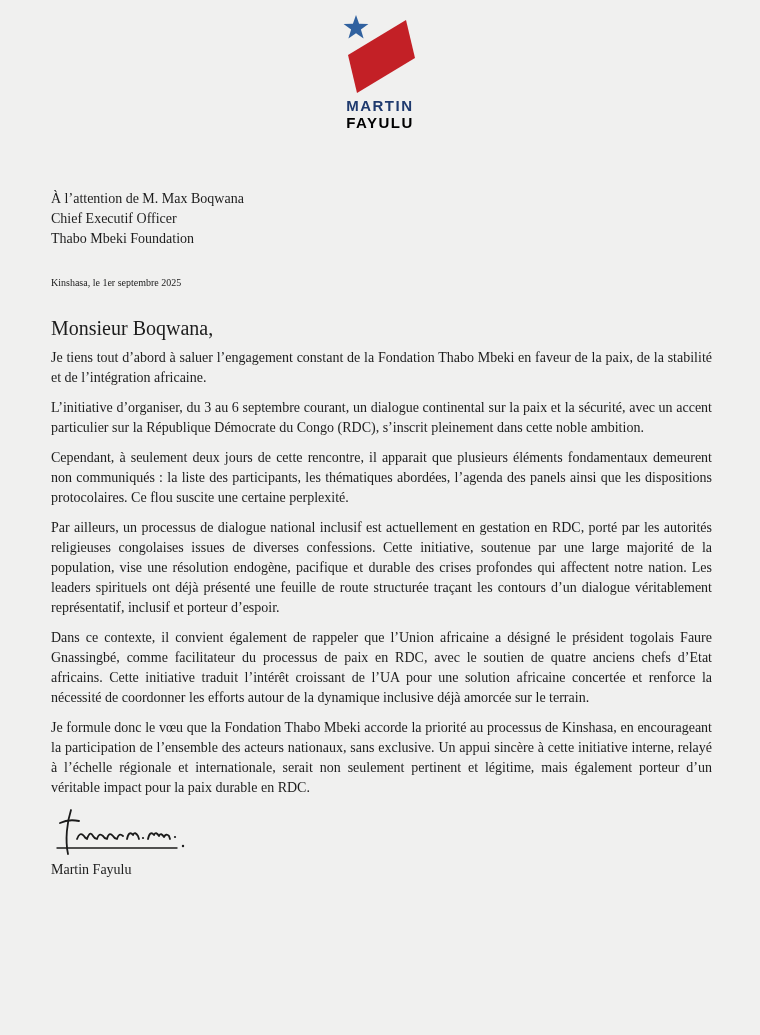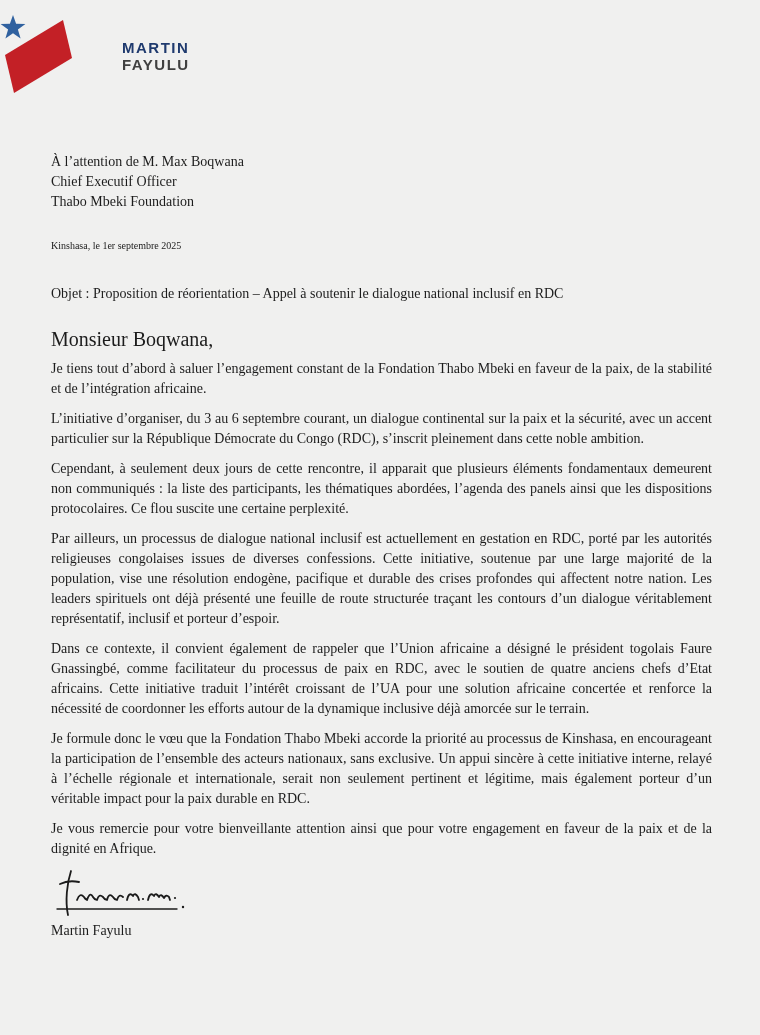--- a/index.html
+++ b/index.html
@@ -13,36 +13,35 @@
     color: #1c1c1c;
     overflow: hidden;
     box-sizing: border-box;
   }
   .content { padding: 0 48px 0 51px; }
 
   
   .letterhead {
     padding-top: 14px;
     display: flex;
-    flex-direction: row;
+    flex-direction: column;
     align-items: center;
-    gap: 48px;
   }
   .logo-graphic { width: 74px; height: 80px; display: block; }
   .logo-name {
     margin-top: 3px;
     font-family: "Liberation Sans", sans-serif;
     font-weight: bold;
     font-size: 15px;
     line-height: 17px;
     letter-spacing: 1.5px;
     text-align: left;
   }
   .logo-first { color: #1f3a6e; }
-  .logo-last  { color: #404040; }
+  .logo-last  { color: #000000; }
 
   
   .recipient { margin-top: 58px; font-size: 14px; line-height: 20px; }
   .dateline  { margin-top: 24px; font-size: 10px; line-height: 20px; text-align: left; }
   .subject   { margin-top: 28px; font-size: 14px; line-height: 20px; }
   .salutation{ margin-top: 25px; font-size: 20px; line-height: 20px; }
   p.body-par {
     margin: 10px 0 0 0;
     font-size: 14px;
     line-height: 20px;
@@ -71,31 +70,29 @@
   <div class="content">
 
     <div class="recipient">
       <div>À l’attention de M. Max Boqwana</div>
       <div>Chief Executif Officer</div>
       <div>Thabo Mbeki Foundation</div>
     </div>
 
     <div class="dateline">Kinshasa, le 1er septembre 2025</div>
 
-    <div class="subject">Objet : Proposition de réorientation – Appel à soutenir le dialogue national inclusif en RDC</div>
 
     <div class="salutation">Monsieur Boqwana,</div>
 
     <p class="body-par">Je tiens tout d’abord à saluer l’engagement constant de la Fondation Thabo Mbeki en faveur de la paix, de la stabilité et de l’intégration africaine.</p>
     <p class="body-par">L’initiative d’organiser, du 3 au 6 septembre courant, un dialogue continental sur la paix et la sécurité, avec un accent particulier sur la République Démocrate du Congo (RDC), s’inscrit pleinement dans cette noble ambition.</p>
     <p class="body-par">Cependant, à seulement deux jours de cette rencontre, il apparait que plusieurs éléments fondamentaux demeurent non communiqués : la liste des participants, les thématiques abordées, l’agenda des panels ainsi que les dispositions protocolaires. Ce flou suscite une certaine perplexité.</p>
     <p class="body-par">Par ailleurs, un processus de dialogue national inclusif est actuellement en gestation en RDC, porté par les autorités religieuses congolaises issues de diverses confessions. Cette initiative, soutenue par une large majorité de la population, vise une résolution endogène, pacifique et durable des crises profondes qui affectent notre nation. Les leaders spirituels ont déjà présenté une feuille de route structurée traçant les contours d’un dialogue véritablement représentatif, inclusif et porteur d’espoir.</p>
     <p class="body-par">Dans ce contexte, il convient également de rappeler que l’Union africaine a désigné le président togolais Faure Gnassingbé, comme facilitateur du processus de paix en RDC, avec le soutien de quatre anciens chefs d’Etat africains. Cette initiative traduit l’intérêt croissant de l’UA pour une solution africaine concertée et renforce la nécessité de coordonner les efforts autour de la dynamique inclusive déjà amorcée sur le terrain.</p>
     <p class="body-par">Je formule donc le vœu que la Fondation Thabo Mbeki accorde la priorité au processus de Kinshasa, en encourageant la participation de l’ensemble des acteurs nationaux, sans exclusive. Un appui sincère à cette initiative interne, relayé à l’échelle régionale et internationale, serait non seulement pertinent et légitime, mais également porteur d’un véritable impact pour la paix durable en RDC.</p>
-    <p class="body-par">Je vous remercie pour votre bienveillante attention ainsi que pour votre engagement en faveur de la paix et de la dignité en Afrique.</p>
 
     <div class="signature-block">
       <svg class="signature-svg" viewBox="0 0 180 48" aria-hidden="true">
         <g fill="none" stroke="#1b1b1b" stroke-width="1.8" stroke-linecap="round" stroke-linejoin="round">
 
           <path d="M20,2 C16,14 14,32 17,46"></path>
 
           <path d="M9,15 C15,12 23,12 28,13"></path>
 
           <path d="M26,31 Q29,23 33,28 Q34,30 36,31 Q39,22 42,28 Q43,30 46,31 Q48,24 52,28 Q53,30 56,31 Q58,23 62,28 Q63,30 66,31 Q68,24 72,28"></path>

